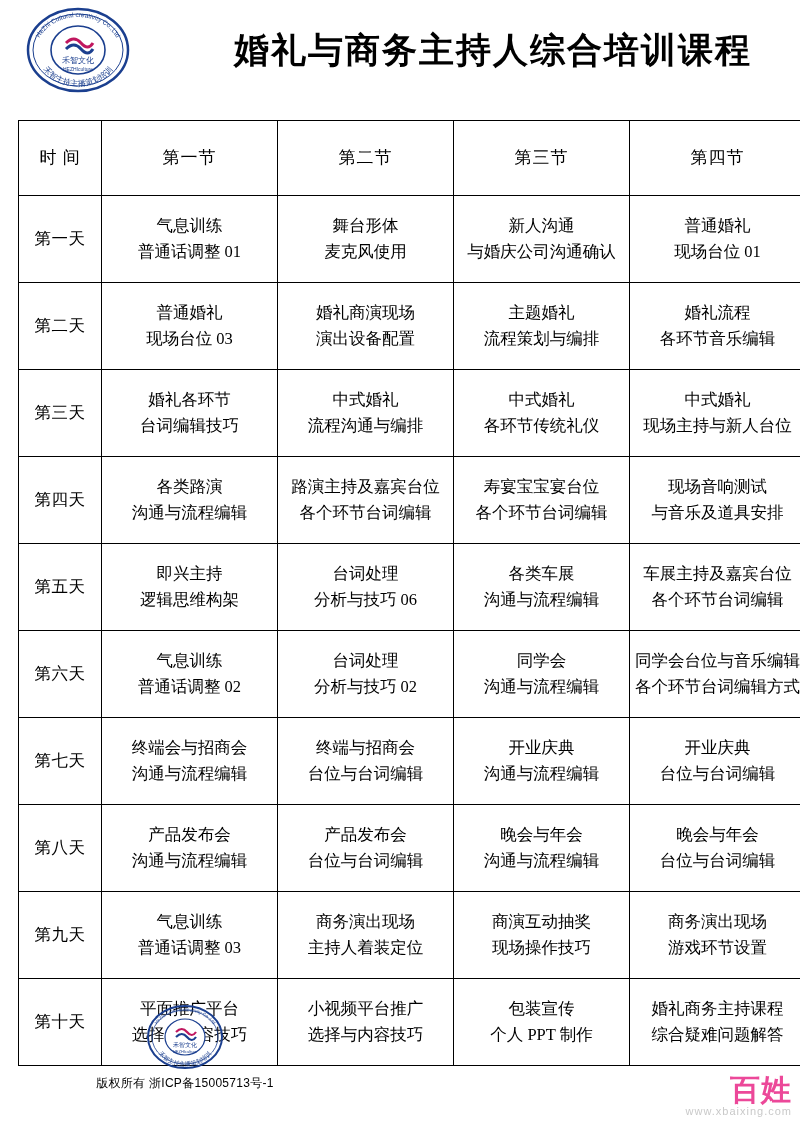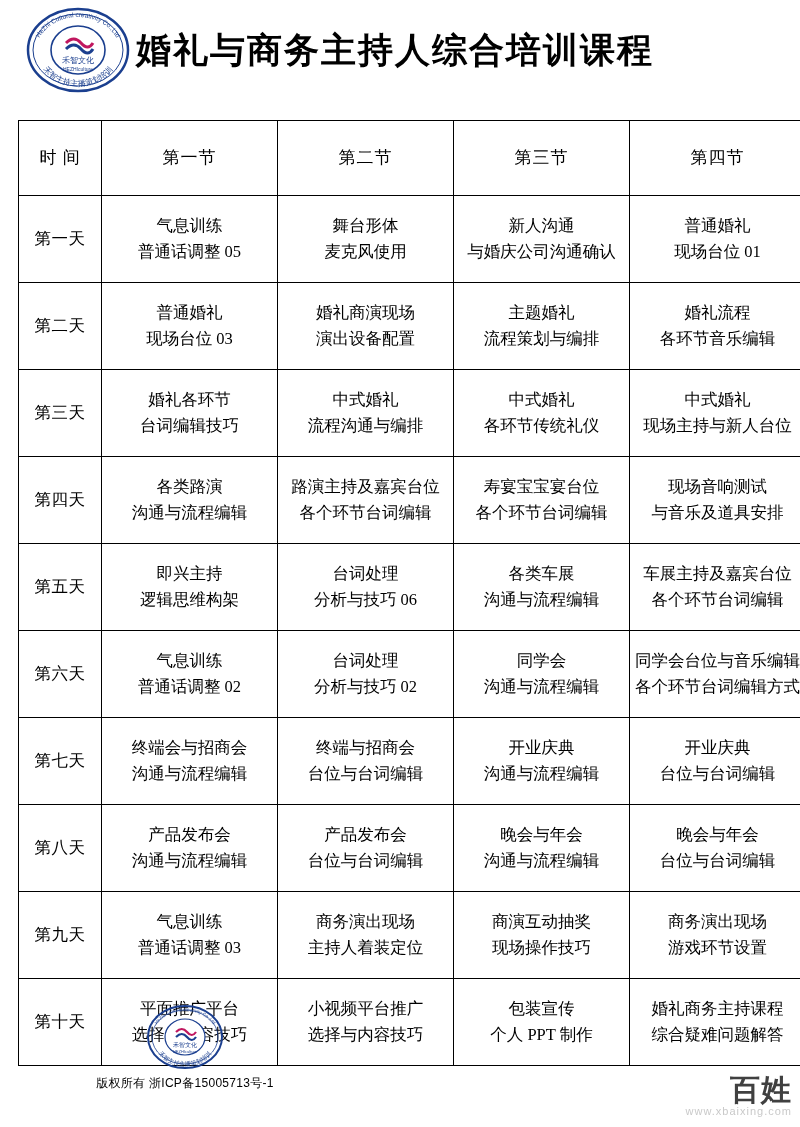--- a/index.html
+++ b/index.html
@@ -34,21 +34,21 @@
     position: absolute;
     left: 8px;
     top: 2px;
     width: 104px;
     height: 86px;
   }
   .seal svg { display: block; }
 
   .title {
     flex: 1 1 auto;
-    text-align: left;
+    text-align: right;
     font-size: 35px;
     font-weight: bold;
     letter-spacing: 2px;
     font-family: "DejaVu Serif", "Liberation Serif", serif;
     padding-right: 30px;
     white-space: nowrap;
   }
 
   
   .table-wrap {
@@ -129,21 +129,21 @@
   .watermark {
     position: absolute;
     right: 8px;
     bottom: 6px;
     text-align: right;
     pointer-events: none;
   }
   .wm-main {
     font-size: 30px;
     font-weight: bold;
-    color: #404040;
+    color: #ec4899;
     font-family: "DejaVu Serif", serif;
     line-height: 1;
     letter-spacing: 1px;
   }
   .wm-sub {
     font-size: 11px;
     color: #c9c9c9;
     font-family: Liberation Sans, sans-serif;
     letter-spacing: 1px;
   }
@@ -185,21 +185,21 @@
         <th class="col-sec">第二节</th>
         <th class="col-sec">第三节</th>
         <th class="col-sec">第四节</th>
       </tr>
     </thead>
     <tbody>
         <tr>
           <td class="daycell col-time">第一天</td>
           <td class="col-sec">
             <span class="cell-line">气息训练</span>
-            <span class="cell-line">普通话调整 05</span>
+            <span class="cell-line">普通话调整 01</span>
           </td>
           <td class="col-sec">
             <span class="cell-line">舞台形体</span>
             <span class="cell-line">麦克风使用</span>
           </td>
           <td class="col-sec">
             <span class="cell-line">新人沟通</span>
             <span class="cell-line">与婚庆公司沟通确认</span>
           </td>
           <td class="col-sec">

